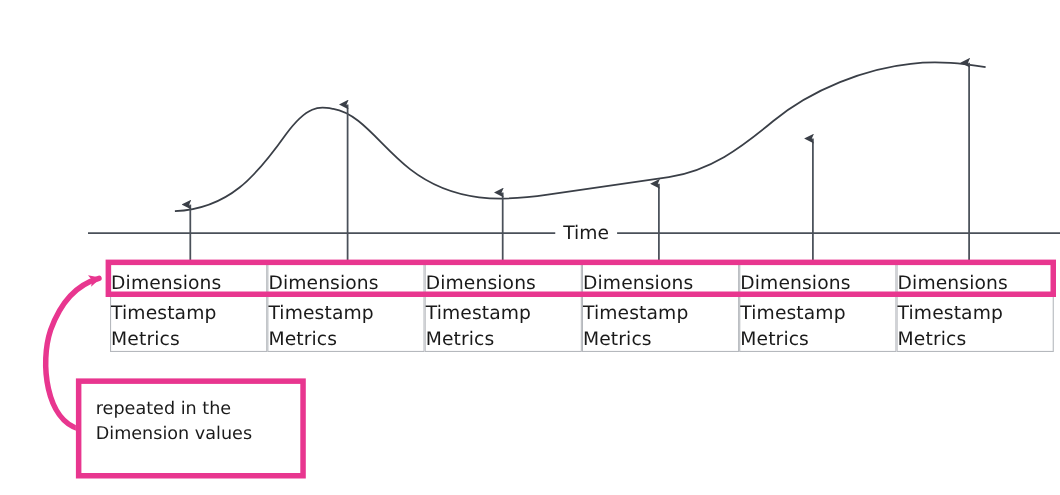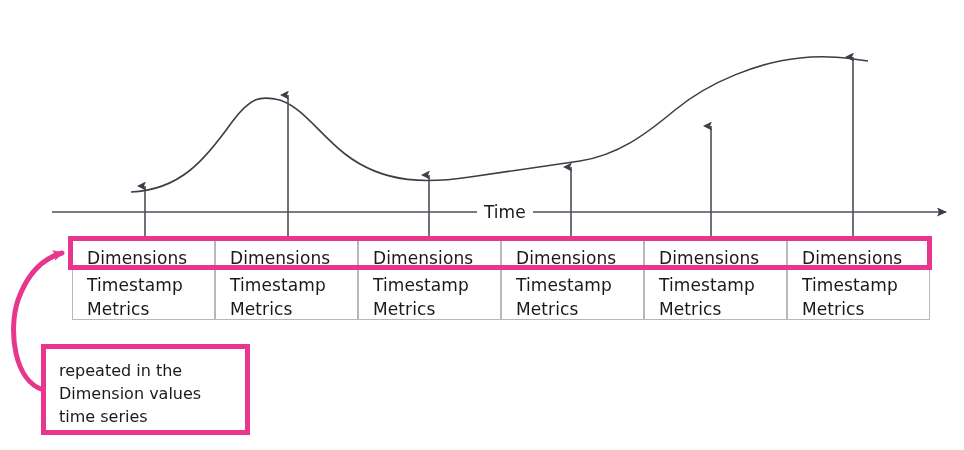--- a/index.html
+++ b/index.html
@@ -11,40 +11,41 @@
     width: 964px;
     height: 450px;
     font-family: "DejaVu Sans", "Liberation Sans", sans-serif;
     overflow: hidden;
     position: relative;
   }
   #diagram-root {
     position: relative;
     width: 832px;
     height: 450px;
+    margin-left: 28px;
   }
   .layer {
     position: absolute;
     left: 0;
     top: 0;
     width: 964px;
     height: 450px;
   }
   svg.layer { overflow: visible; }
 
   
   .record-box {
     position: absolute;
     box-sizing: border-box;
     background: #ffffff;
     border: 1px solid #b5b8bd;
   }
   .record-line {
     position: absolute;
-    left: 14px;
+    left: 0;
     font-size: 17px;
     line-height: 17px;
     color: #1a1a1a;
     white-space: nowrap;
     letter-spacing: 0.1px;
   }
   .record-line.l0 { top: 12px; }
   .record-line.l1 { top: 39px; }
   .record-line.l2 { top: 63px; }
 
@@ -177,17 +178,16 @@
   <svg class="layer" width="964" height="450" viewBox="0 0 964 450">
     <path d="M44,390
              C 14,382 8,330 18,300
              C 28,272 44,258 62,253" fill="none" stroke="#e8368f" stroke-width="5" stroke-linecap="round" marker-end="url(#arrowPink)"></path>
   </svg>
 
   <div id="callout-box">
     <div id="callout-text">
       <div>repeated in the</div>
       <div>Dimension values</div>
-      <div>time series</div>
     </div>
   </div>
 
 </div>
 
 </body></html>

